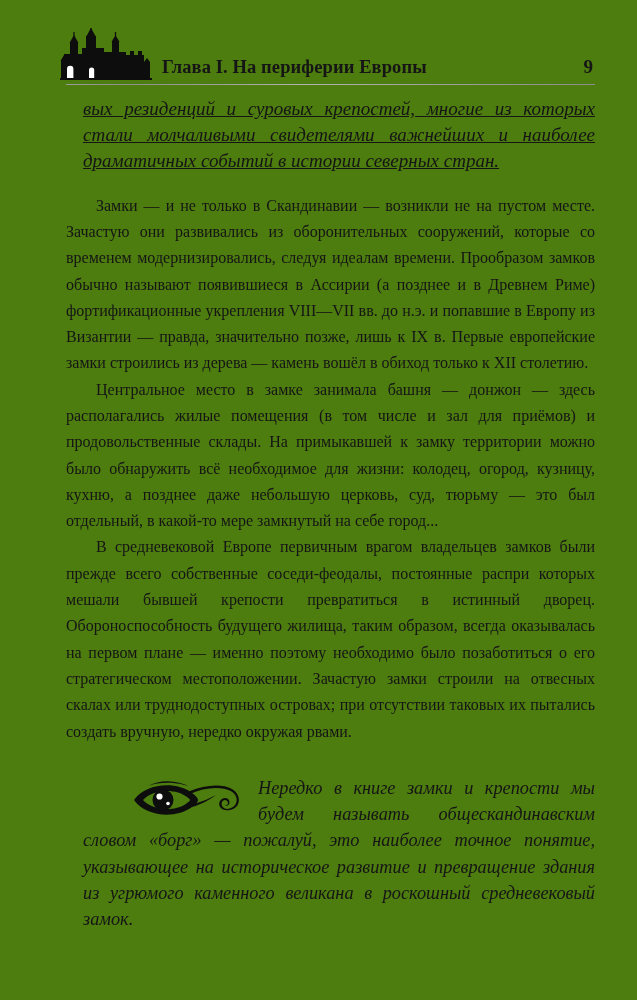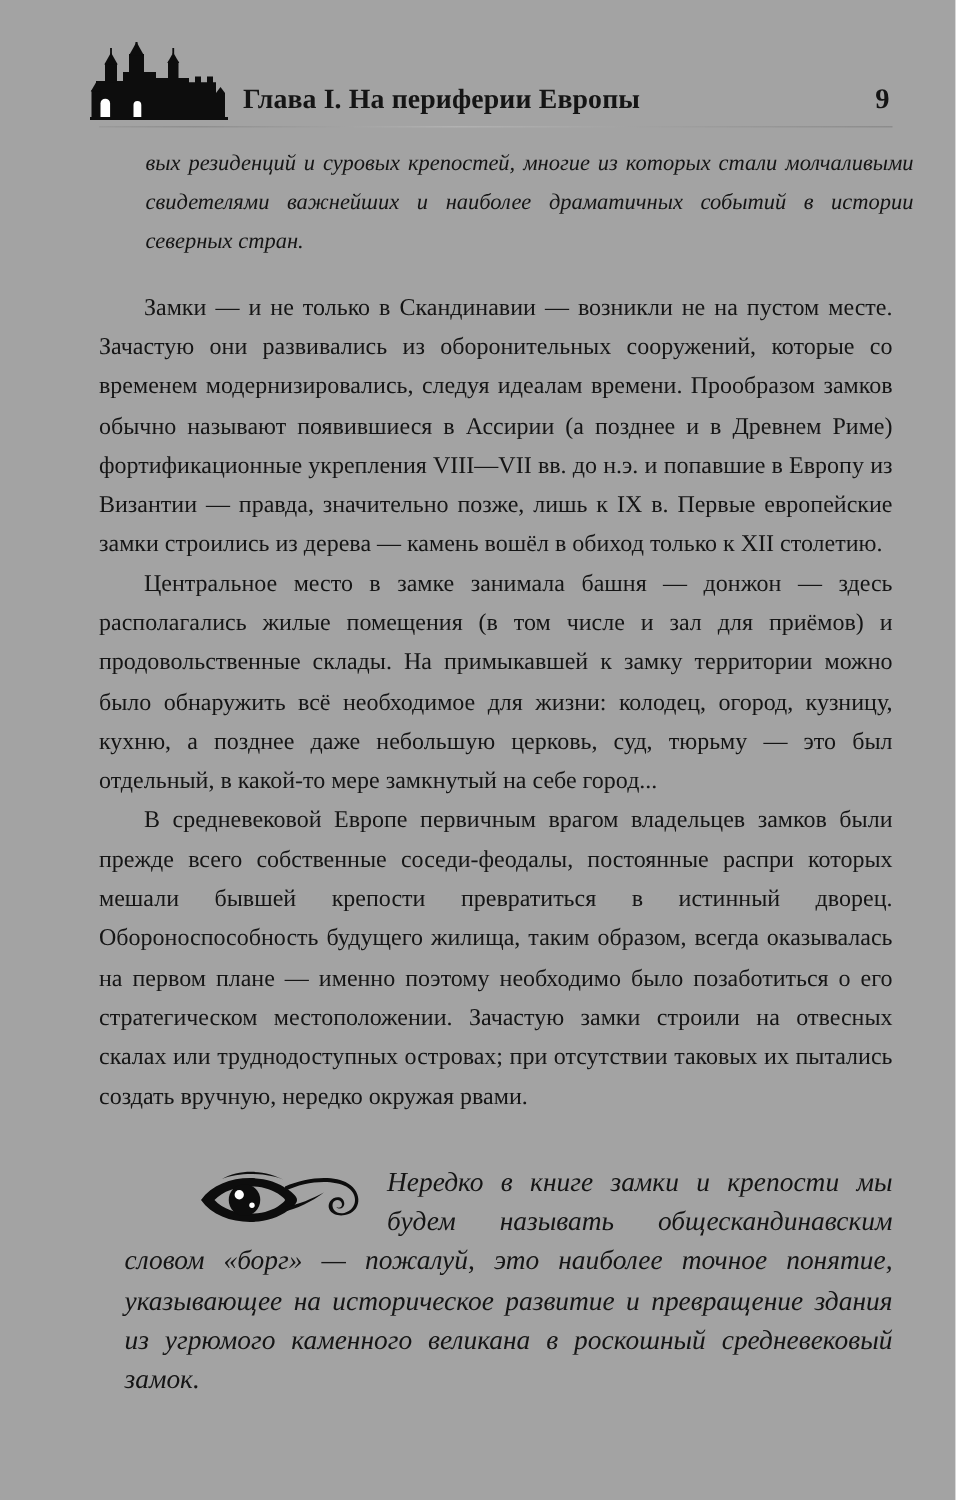--- a/index.html
+++ b/index.html
@@ -6,21 +6,21 @@
   html, body {
     margin: 0;
     padding: 0;
     background: #ffffff;
   }
 
   .page {
     position: relative;
     width: 637px;
     height: 1000px;
-    background: #a3a3a3;
+    background: #4d7c0f;
     overflow: hidden;
     font-family: "Liberation Serif", "DejaVu Serif", serif;
     color: #151515;
     box-sizing: border-box;
   }
 
   
   .running-head {
     position: absolute;
     left: 66px;
@@ -85,25 +85,26 @@
 
   p {
     margin: 0;
     text-align: justify;
     -webkit-hyphens: none;
     hyphens: none;
   }
 
   .lead-italic {
     font-style: italic;
-    font-size: 15px;
+    font-size: 19px;
     line-height: 26.2px;
-    margin-left: 31px;
+    margin-left: 17px;
     width: 512px;
     text-align: justify;
+    text-decoration: underline;
   }
 
   .body-para {
     font-size: 16px;
     line-height: 26.3px;
     text-indent: 30px;
   }
 
   .gap-after-lead { height: 18px; }
 

